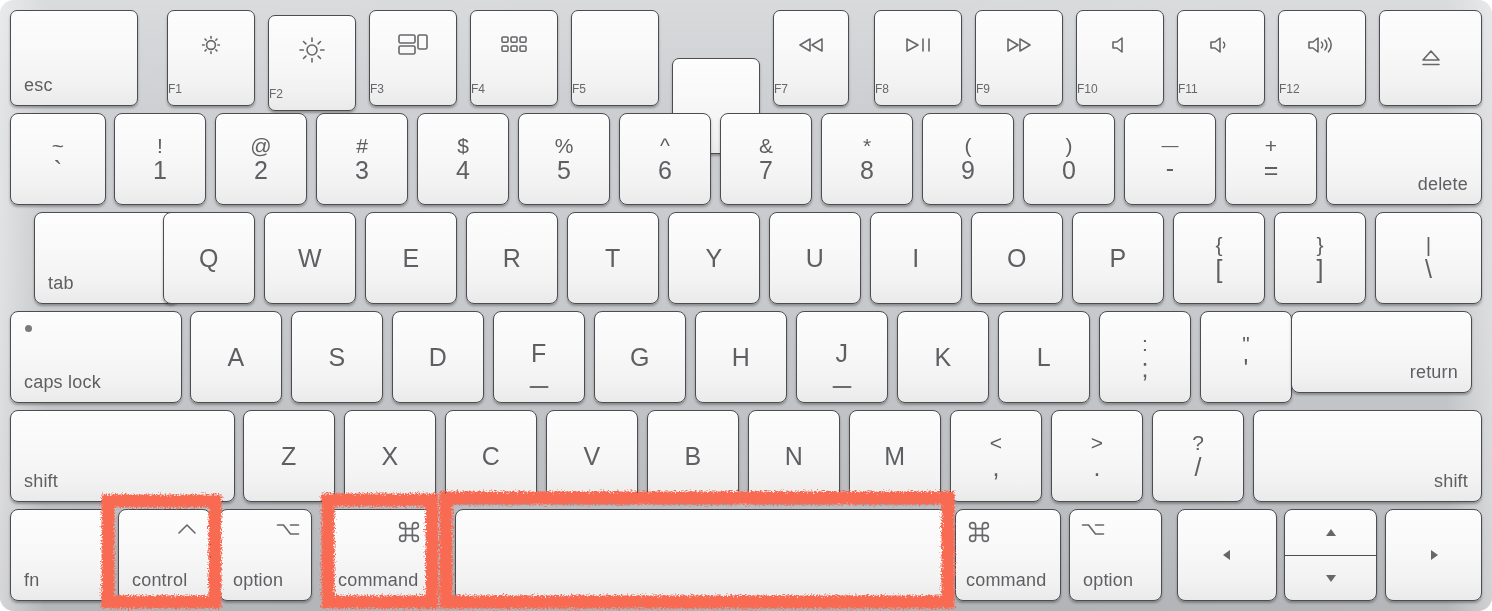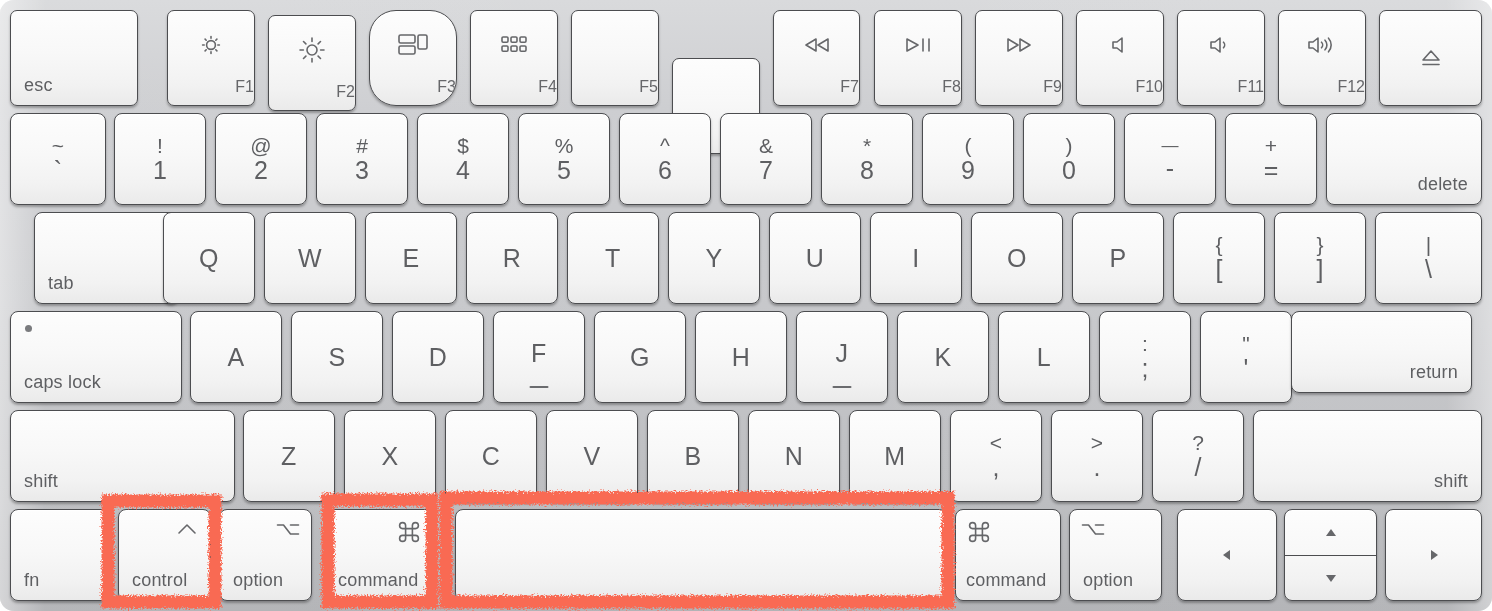--- a/index.html
+++ b/index.html
@@ -62,21 +62,21 @@
   .lg-dual .low  { font-size: 25px; line-height: 1; }
 
   
   .fn-icon {
     position: absolute; left: 0; right: 0; top: 18px;
     display: flex; align-items: center; justify-content: center;
     height: 32px;
   }
   .fn-label {
     position: absolute; left: 0; right: 0; bottom: 9px;
-    text-align: right; font-size: 16px; color: #66676a;
+    text-align: left; font-size: 12px; color: #66676a;
   }
 
   .homing-bar {
     position: absolute; left: 50%; bottom: 14px;
     transform: translateX(-50%);
     width: 19px; height: 2px; background: #6a6b6e; border-radius: 1px;
   }
   .caps-dot {
     position: absolute; left: 14px; top: 13px;
     width: 7px; height: 7px; border-radius: 50%;
@@ -129,21 +129,21 @@
       <svg width="32" height="32" viewBox="0 0 32 32">
         <circle class="ico" cx="16" cy="16" r="5"></circle>
         <g class="ico" stroke-width="1.6">
           <path d="M16 4v3.4M16 24.6V28M4 16h3.4M24.6 16H28M7.5 7.5l2.4 2.4M22.1 22.1l2.4 2.4M24.5 7.5l-2.4 2.4M9.9 22.1l-2.4 2.4"></path>
         </g>
       </svg>
     </span>
     <span class="fn-label">F2</span>
   </div>
 
-  <div class="key fnrow" style="left:369px; top:10px; width:88px; height:96px;border-radius:27px;">
+  <div class="key fnrow" style="left:369px; top:10px; width:88px; height:96px;">
     <span class="fn-icon">
       <svg width="34" height="26" viewBox="0 0 34 26">
         <rect class="ico" x="3" y="3" width="16" height="8" rx="1.6"></rect>
         <rect class="ico" x="22" y="3" width="9" height="14" rx="1.6"></rect>
         <rect class="ico" x="3" y="14" width="16" height="8" rx="1.6"></rect>
       </svg>
     </span>
     <span class="fn-label">F3</span>
   </div>
 
@@ -164,21 +164,21 @@
   </div>
 
   <div class="key fnrow" style="left:571px; top:10px; width:88px; height:96px;">
     <span class="fn-label">F5</span>
   </div>
 
   <div class="key fnrow" style="left:672px; top:10px; width:88px; height:96px;margin-top:48px;">
     <span class="fn-label">F6</span>
   </div>
 
-  <div class="key fnrow" style="left:773px; top:10px; width:87px; height:96px;">
+  <div class="key fnrow" style="left:773px; top:10px; width:76px; height:96px;">
     <span class="fn-icon">
       <svg width="34" height="18" viewBox="0 0 34 18">
         <path class="ico" d="M16 3 L6 9 L16 15 Z"></path>
         <path class="ico" d="M28 3 L18 9 L28 15 Z"></path>
       </svg>
     </span>
     <span class="fn-label">F7</span>
   </div>
 
   <div class="key fnrow" style="left:874px; top:10px; width:88px; height:96px;">

